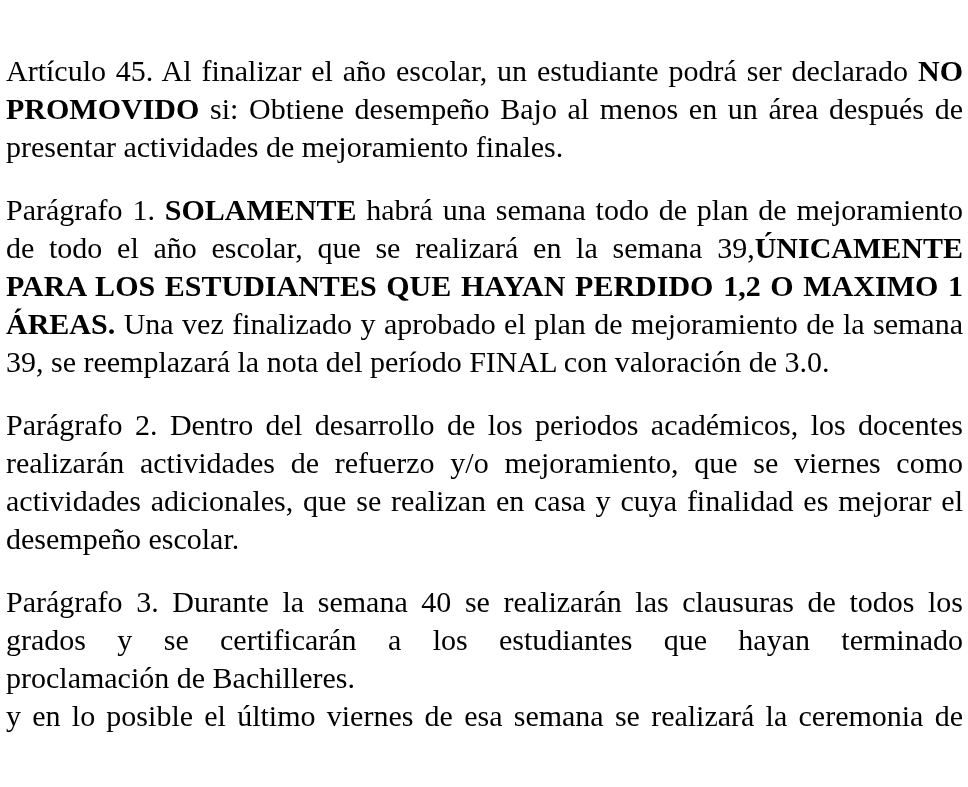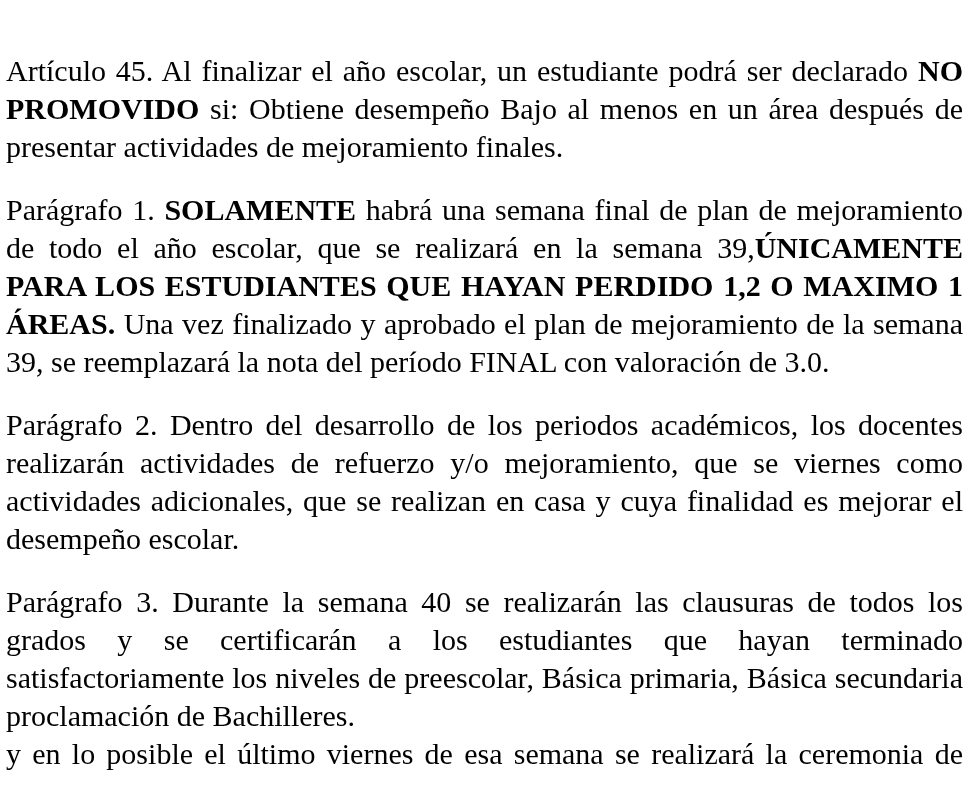--- a/index.html
+++ b/index.html
@@ -43,33 +43,32 @@
 <body>
 
 <div class="doc-page">
   <div id="doc-body">
       <div class="para">
         <div class="doc-line"><span class="run-regular">Artículo 45. Al finalizar el año escolar, un estudiante podrá ser declarado </span><span class="run-bold">NO</span></div>
         <div class="doc-line"><span class="run-bold">PROMOVIDO</span><span class="run-regular"> si: Obtiene desempeño Bajo al menos en un área después de</span></div>
         <div class="doc-line last-line"><span class="run-regular">presentar actividades de mejoramiento finales.</span></div>
       </div>
       <div class="para">
-        <div class="doc-line"><span class="run-regular">Parágrafo 1. </span><span class="run-bold">SOLAMENTE</span><span class="run-regular"> habrá una semana final de plan de mejoramiento</span></div>
+        <div class="doc-line"><span class="run-regular">Parágrafo 1. </span><span class="run-bold">SOLAMENTE</span><span class="run-regular"> habrá una semana todo de plan de mejoramiento</span></div>
         <div class="doc-line"><span class="run-regular">de todo el año escolar, que se realizará en la semana 39,</span><span class="run-bold">ÚNICAMENTE</span></div>
         <div class="doc-line"><span class="run-bold">PARA LOS ESTUDIANTES QUE HAYAN PERDIDO 1,2 O MAXIMO 1</span></div>
         <div class="doc-line"><span class="run-bold">ÁREAS.</span><span class="run-regular"> Una vez finalizado y aprobado el plan de mejoramiento de la semana</span></div>
         <div class="doc-line last-line"><span class="run-regular">39, se reemplazará la nota del período FINAL con valoración de 3.0.</span></div>
       </div>
       <div class="para">
         <div class="doc-line"><span class="run-regular">Parágrafo 2. Dentro del desarrollo de los periodos académicos, los docentes</span></div>
         <div class="doc-line"><span class="run-regular">realizarán actividades de refuerzo y/o mejoramiento, que se viernes como</span></div>
         <div class="doc-line"><span class="run-regular">actividades adicionales, que se realizan en casa y cuya finalidad es mejorar el</span></div>
         <div class="doc-line last-line"><span class="run-regular">desempeño escolar.</span></div>
       </div>
       <div class="para">
         <div class="doc-line"><span class="run-regular">Parágrafo 3. Durante la semana 40 se realizarán las clausuras de todos los</span></div>
         <div class="doc-line"><span class="run-regular">grados y se certificarán a los estudiantes que hayan terminado</span></div>
-        <div class="doc-line"><span class="run-regular">satisfactoriamente los niveles de preescolar, Básica primaria, Básica secundaria</span></div>
         <div class="doc-line last-line"><span class="run-regular">proclamación de Bachilleres.</span></div>
         <div class="doc-line"><span class="run-regular">y en lo posible el último viernes de esa semana se realizará la ceremonia de</span></div>
       </div>
     </div>
 </div>
 
 </body></html>

